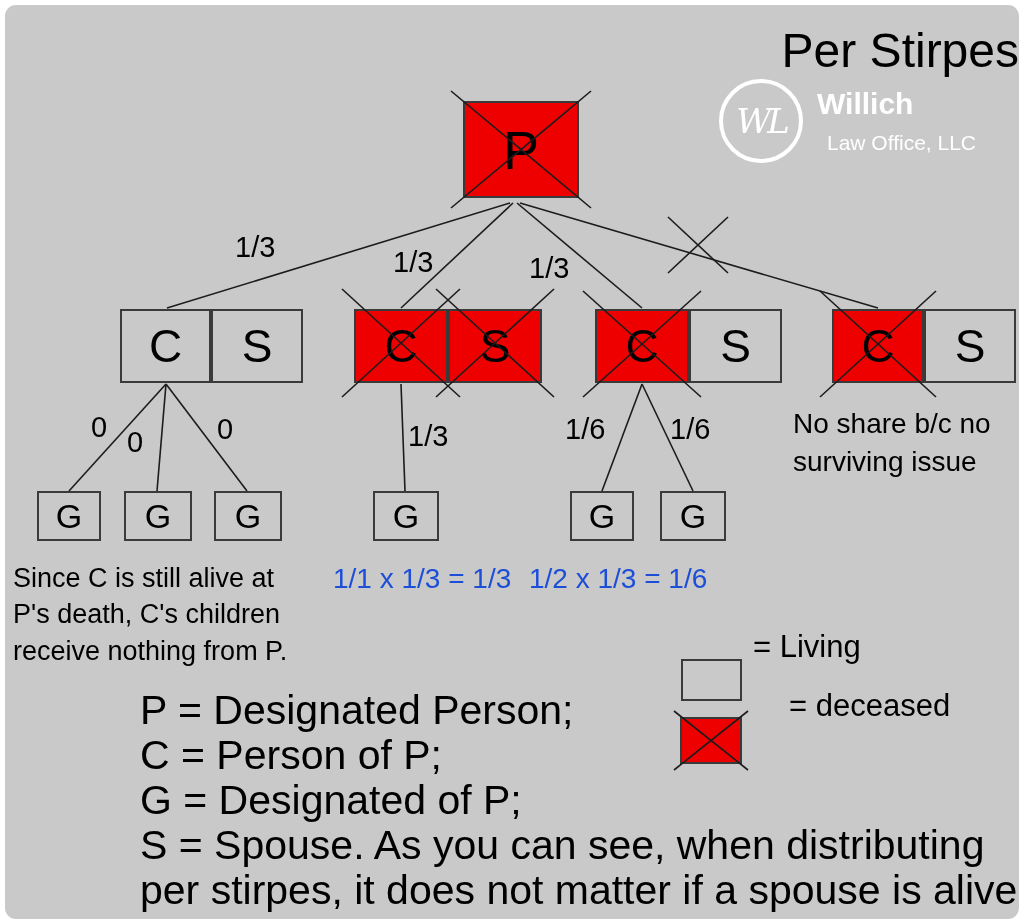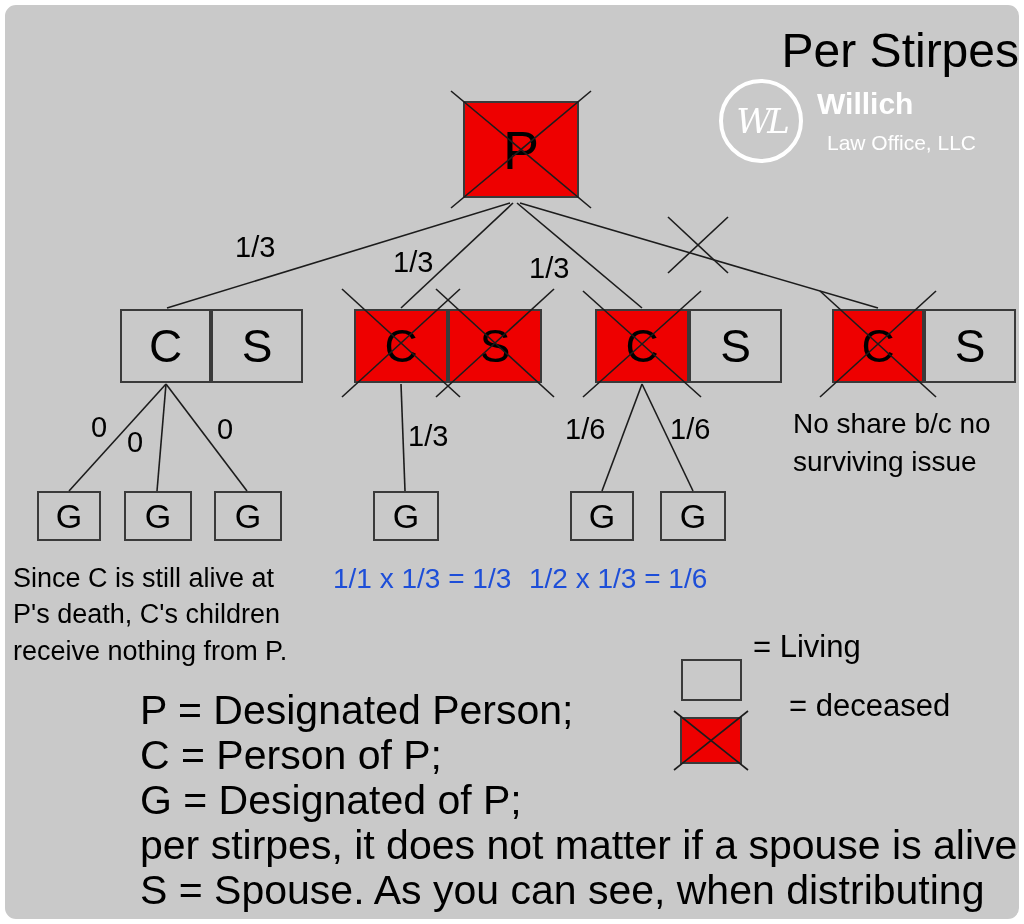--- a/index.html
+++ b/index.html
@@ -225,17 +225,17 @@
   <div class="calc" style="left:328px;top:558px;">1/1 x 1/3 = 1/3</div>
   <div class="calc" style="left:524px;top:558px;">1/2 x 1/3 = 1/6</div>
 
   <div class="legend-label" style="left:748px;top:624px;">= Living</div>
   <div class="legend-label" style="left:748px;top:683px;margin-left:36px;">= deceased</div>
 
   <div class="footer">
     <div class="footer-line">P = Designated Person;</div>
     <div class="footer-line">C = Person of P;</div>
     <div class="footer-line">G = Designated of P;</div>
+    <div class="footer-line">S = Spouse. As you can see, when distributing</div>
     <div class="footer-line">per stirpes, it does not matter if a spouse is alive</div>
-    <div class="footer-line">S = Spouse. As you can see, when distributing</div>
   </div>
 
 </div>
 
 </body></html>

